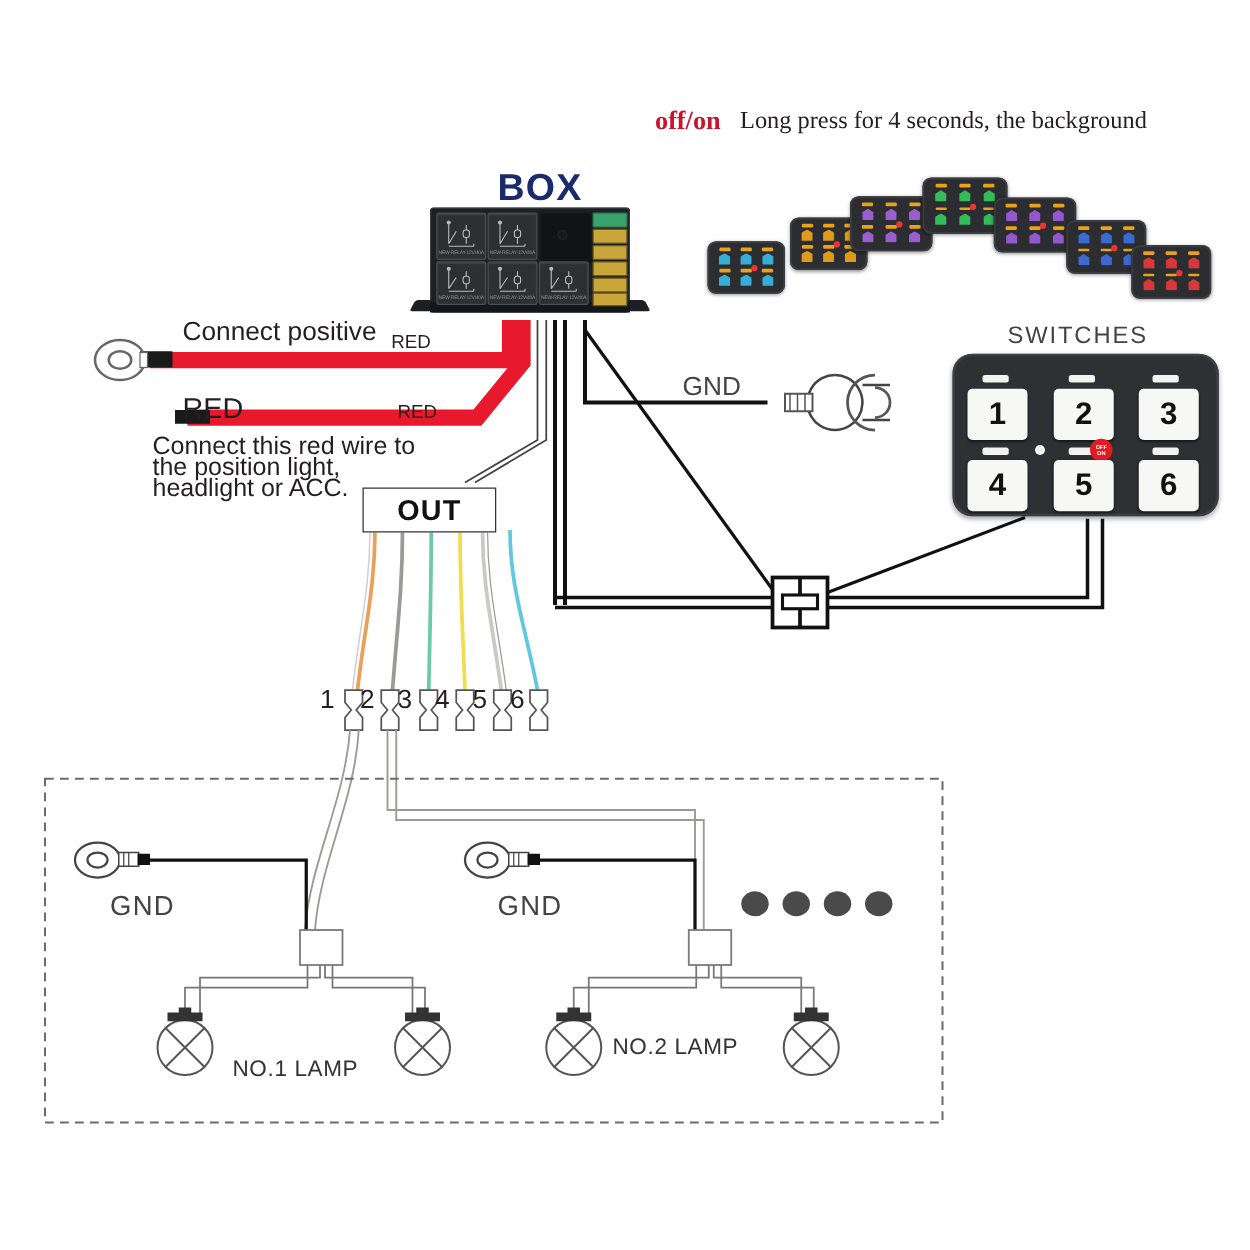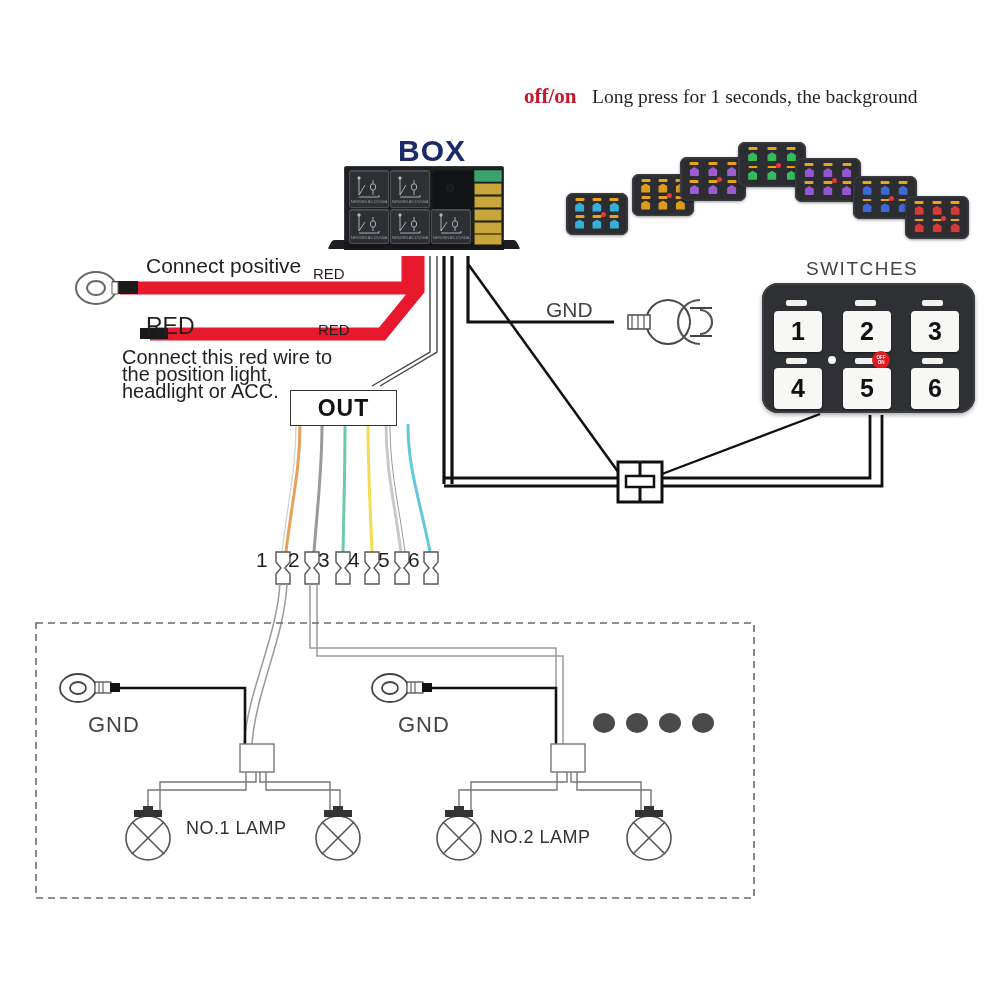--- a/index.html
+++ b/index.html
@@ -29,21 +29,21 @@
 
   
   #lab-batt{left:146px;top:254px;font-size:21px;color:#231f20;}
   #lab-red-big{left:146px;top:313px;font-size:23px;color:#231f20;}
   #lab-red1{left:313px;top:265px;font-size:15px;color:#231f20;}
   #lab-red2{left:318px;top:321px;font-size:15px;color:#231f20;}
   #note-connect{left:122px;top:349px;font-size:20px;line-height:17px;color:#231f20;}
   #lab-gnd-top{left:546px;top:298px;font-size:21px;color:#444;}
   #lab-gnd-1{left:88px;top:712px;font-size:22px;color:#444;letter-spacing:1px;}
   #lab-gnd-2{left:398px;top:712px;font-size:22px;color:#444;letter-spacing:1px;}
-  #lab-lamp1{left:186px;top:818px;font-size:18px;color:#333;letter-spacing:.5px;}
+  #lab-lamp1{left:186px;top:845px;font-size:18px;color:#333;letter-spacing:.5px;}
   #lab-lamp2{left:490px;top:827px;font-size:18px;color:#333;letter-spacing:.5px;}
 
   
   #outbox{left:290px;top:390px;width:105px;height:34px;border:1.6px solid #333;background:#fff;
       display:flex;align-items:center;justify-content:center;}
   #outbox span{font-size:23px;font-weight:bold;color:#111;letter-spacing:1px;}
 
   
   #warnbox{left:521px;top:516px;width:284px;height:34px;border:1.4px solid #555;background:#fff;
       display:flex;align-items:center;justify-content:center;}
@@ -542,21 +542,21 @@
     <div class="sw-btn" style="left:81px;top:85px;">5</div>
     <div class="sw-btn" style="left:149px;top:85px;">6</div>
   </div>
 
   <div class="abs" id="outbox">
     <span>OUT</span>
   </div>
 
 
   <div class="lbl" id="note-offon">off/on</div>
-  <div class="lbl" id="note-line1">Long press for 1 seconds, the background</div>
+  <div class="lbl" id="note-line1">Long press for 4 seconds, the background</div>
 
   <div class="lbl" id="box-title">BOX</div>
   <div class="lbl" id="switches-title">SWITCHES</div>
 
   <div class="lbl" id="lab-batt">Connect positive</div>
   <div class="lbl" id="lab-red-big">RED</div>
   <div class="lbl" id="lab-red1">RED</div>
   <div class="lbl" id="lab-red2">RED</div>
   <div class="lbl" id="note-connect" style="white-space:pre;">Connect this red wire to
 the position light,

